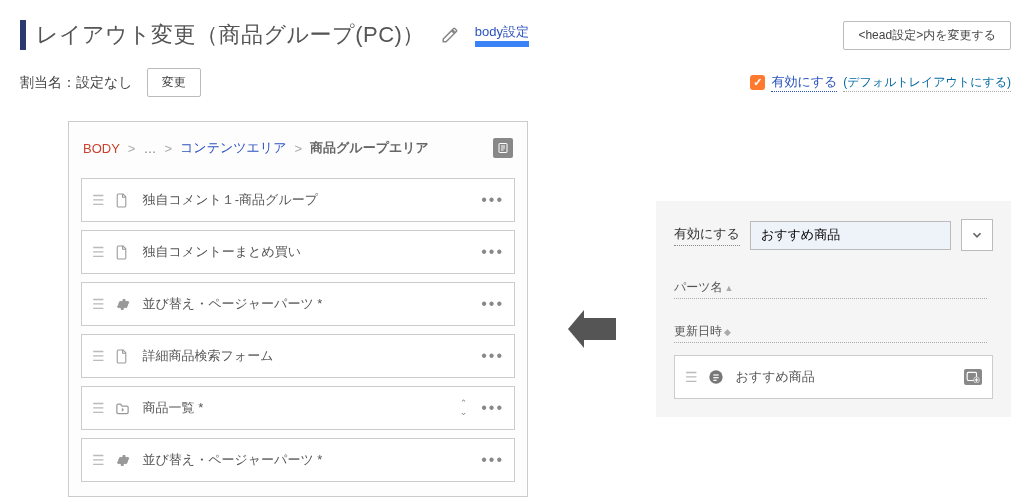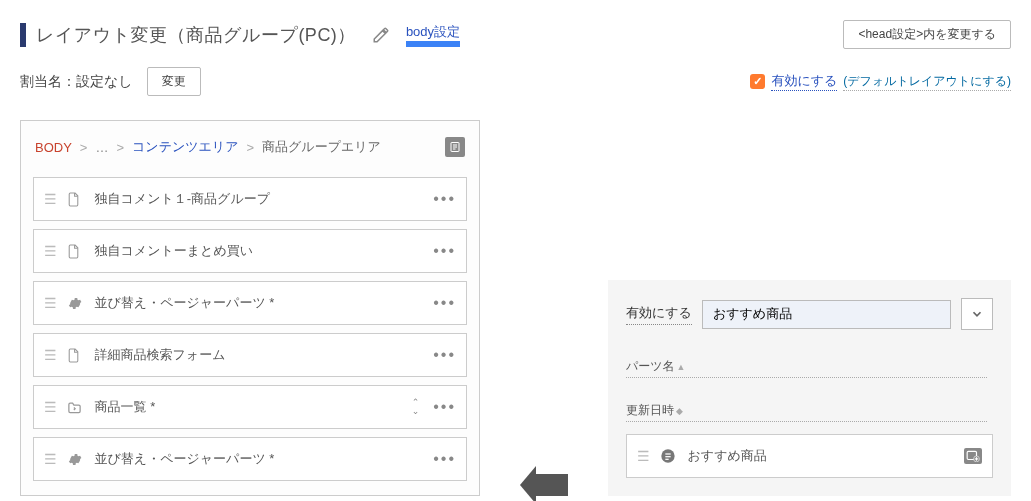--- a/index.html
+++ b/index.html
@@ -13,21 +13,21 @@
   }
   .header-row {
     display: flex;
     align-items: center;
     gap: 16px;
     margin-bottom: 18px;
   }
   .page-title {
     border-left: 6px solid #2a3a6e;
     padding-left: 10px;
-    font-size: 18px;
+    font-size: 22px;
     font-weight: 400;
     color: #555;
     letter-spacing: 0.5px;
   }
   .pencil-icon { color: #888; }
   .link { color: #2a52be; border-bottom: 6px solid #3b82f6; cursor: pointer; }
   .header-right { margin-left: auto; }
   .btn-outline {
     background: #fff;
     border: 1px solid #bbb;
@@ -51,38 +51,38 @@
     border-radius: 3px;
     display: inline-flex;
     align-items: center;
     justify-content: center;
     color: #fff;
     font-size: 11px;
     font-weight: bold;
   }
   .enable-link { color: #2a52be; border-bottom: 1px dotted #2a52be; cursor: pointer; }
   .paren-text { color: #888; font-size: 12px; }
-  .main-cols { display: flex; gap: 40px; align-items: flex-end; }
+  .main-cols { display: flex; gap: 40px; align-items: center; margin-left: 48px; }
   .left-panel {
     width: 460px;
     border: 1px solid #ccc;
     background: #fdfdfd;
     padding: 10px 12px 14px;
   }
   .breadcrumb {
     display: flex;
     align-items: center;
     gap: 8px;
     font-size: 13px;
     padding: 6px 2px 12px;
     color: #888;
   }
   .bc-body { color: #c8432e; font-weight: 500; }
   .bc-link { color: #2a52be; cursor: pointer; }
-  .bc-current { color: #666; }
+  .bc-current { color: #666; font-weight: bold; }
   .bc-sep { color: #aaa; }
   .doc-icon {
     width: 20px; height: 20px;
     background: #888;
     border-radius: 2px;
     margin-left: auto;
     display: inline-flex;
     align-items: center;
     justify-content: center;
     color: #fff;

